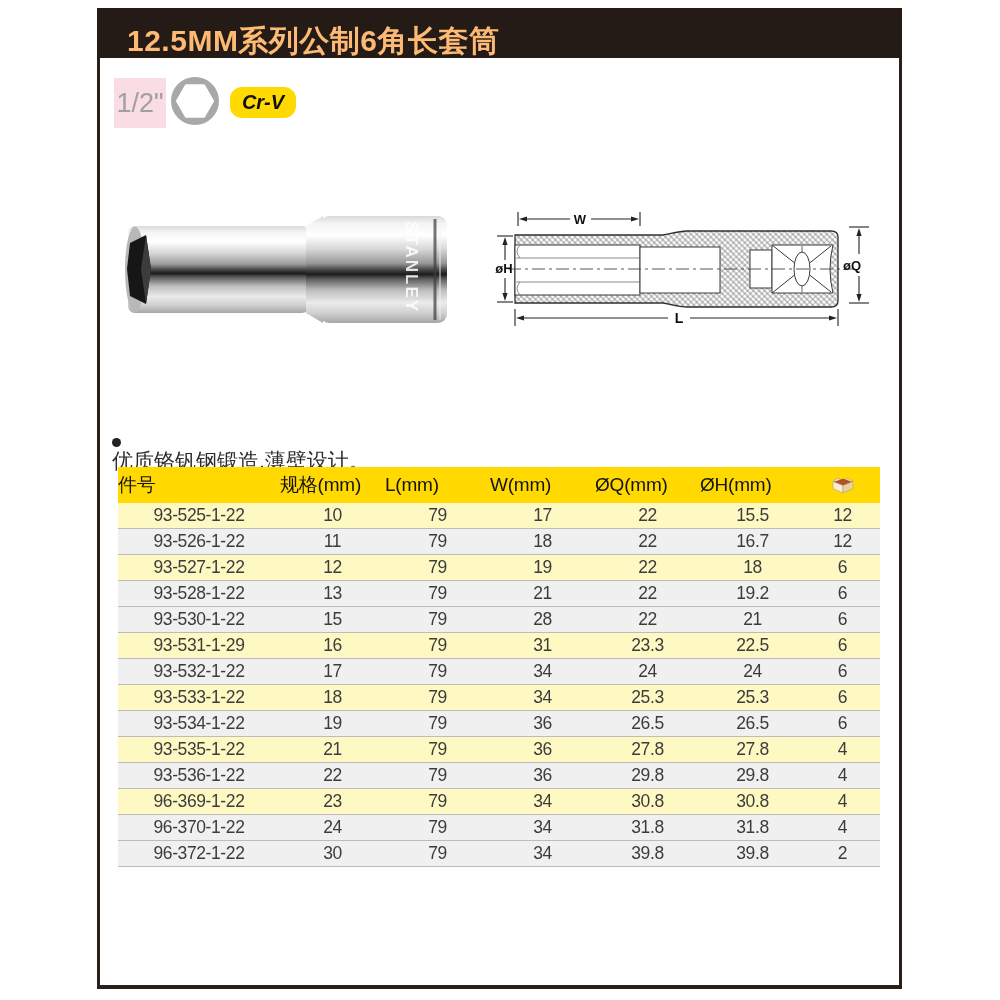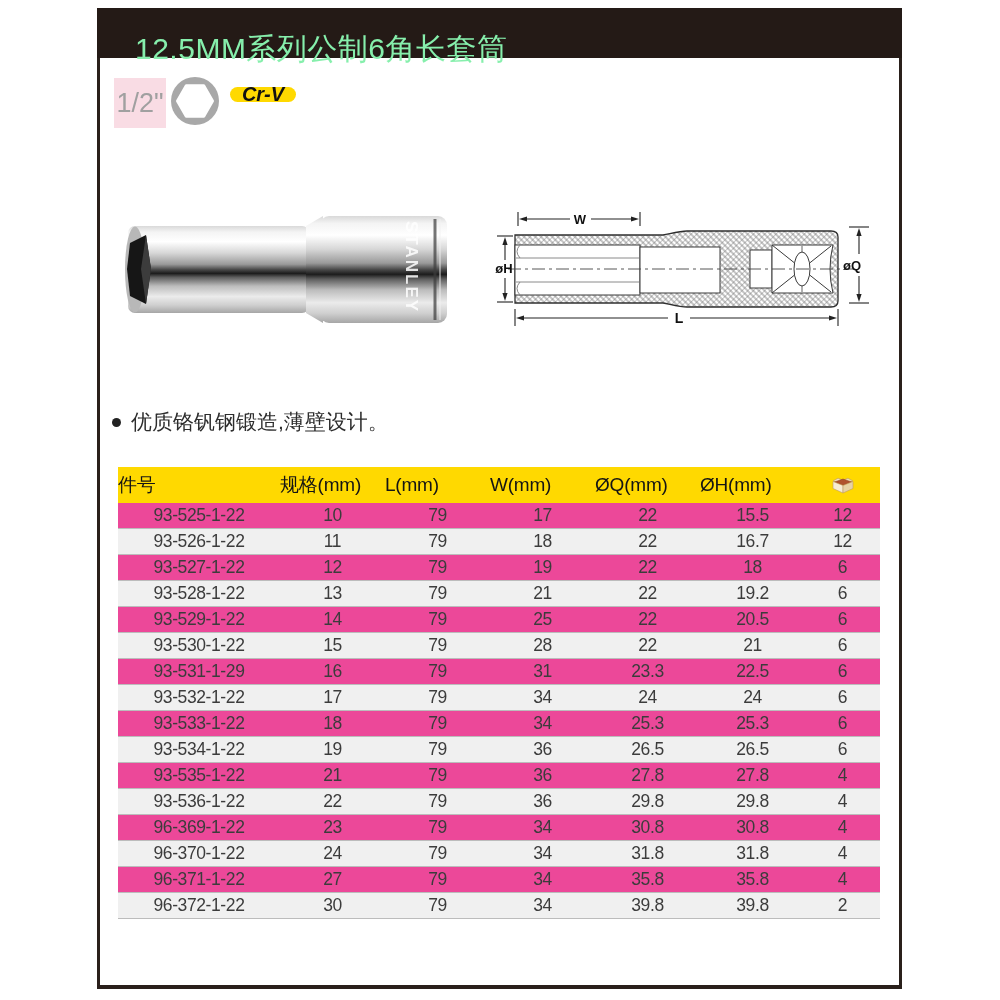--- a/index.html
+++ b/index.html
@@ -7,41 +7,41 @@
     position:relative;width:1000px;height:1000px;background:#fff;overflow:hidden;
     font-family:"Liberation Sans","DejaVu Sans",sans-serif;
   }
   
   .frame-left,.frame-right{position:absolute;top:8px;width:2.5px;height:981px;background:var(--frame-line,#2a201b);}
   .frame-left{left:97px;}
   .frame-right{left:899px;}
   .frame-bottom{position:absolute;left:97px;top:985px;width:805px;height:4px;background:var(--frame-line,#2a201b);}
   
   .title-bar{position:absolute;left:97px;top:8px;width:805px;height:50px;background:var(--title-bar-bg,#241a16);}
-  .title-bar h1{margin:16px;padding-left:22px;font-size:30px;font-weight:normal;color:#86efac;line-height:50px;letter-spacing:0.5px;}
+  .title-bar h1{margin:8px;padding-left:22px;font-size:30px;font-weight:bold;color:#fdba74;line-height:50px;letter-spacing:0.5px;}
   
   .pink-badge{position:absolute;left:114px;top:78px;width:52px;height:50px;background:var(--pink-badge-bg,#f9dce4);
     display:flex;align-items:center;justify-content:center;font-size:27px;color:#a0a0a0;}
   .hex-icon{position:absolute;left:169px;top:75px;width:52px;height:52px;}
-  .crv-badge{position:absolute;left:230px;top:87px;width:66px;height:15px;background:var(--accent-yellow,#ffd900);
+  .crv-badge{position:absolute;left:230px;top:87px;width:66px;height:31px;background:var(--accent-yellow,#ffd900);
     border-radius:12px;display:flex;align-items:center;justify-content:center;
     font-size:20px;font-weight:bold;font-style:italic;color:#111;text-align:center;}
   
   .product-photo{position:absolute;left:122px;top:203px;}
   .dimension-diagram{position:absolute;left:480px;top:190px;}
   
-  .feature{position:absolute;left:112px;top:408px;display:flex;align-items:center;font-size:21px;color:#2d2d2d;}
+  .feature{position:absolute;left:112px;top:438px;display:flex;font-size:21px;color:#2d2d2d;flex-direction:column;}
   .feature .dot{width:9px;height:9px;border-radius:50%;background:#222;margin-right:10px;flex:0 0 auto;}
   
   .spec-table{position:absolute;left:118px;top:467px;width:762px;border-collapse:collapse;table-layout:fixed;}
   .spec-table thead th{background:var(--accent-yellow,#ffd900);height:36px;font-size:19px;font-weight:normal;
     color:#141414;text-align:left;padding:0;letter-spacing:-0.2px;}
   .spec-table td{height:25px;font-size:17.5px;color:var(--cell-text,#3c3c3c);text-align:center;
     padding:0;letter-spacing:-0.4px;}
-  .spec-table tbody tr{border-bottom:1.5px solid var(--row-line,#bcbcbc);background:#ec4899;}
+  .spec-table tbody tr{border-bottom:1.5px solid var(--row-line,#bcbcbc);background:#fef9c3;}
   .spec-table tbody tr.alt{background:var(--alt-row-bg,#f0f0f0);}
   .pack-icon{display:block;margin:0 auto;}
   text{font-family:"Liberation Sans","DejaVu Sans",sans-serif;}
 </style>
 </head>
 <body>
 
 <div class="canvas">
 
   <div class="frame-left"></div>
@@ -224,29 +224,20 @@
         </tr>
         <tr class="alt">
           <td>93-528-1-22</td>
           <td>13</td>
           <td>79</td>
           <td>21</td>
           <td>22</td>
           <td>19.2</td>
           <td>6</td>
         </tr>
-        <tr>
-          <td>93-529-1-22</td>
-          <td>14</td>
-          <td>79</td>
-          <td>25</td>
-          <td>22</td>
-          <td>20.5</td>
-          <td>6</td>
-        </tr>
         <tr class="alt">
           <td>93-530-1-22</td>
           <td>15</td>
           <td>79</td>
           <td>28</td>
           <td>22</td>
           <td>21</td>
           <td>6</td>
         </tr>
         <tr>
@@ -314,29 +305,20 @@
         </tr>
         <tr class="alt">
           <td>96-370-1-22</td>
           <td>24</td>
           <td>79</td>
           <td>34</td>
           <td>31.8</td>
           <td>31.8</td>
           <td>4</td>
         </tr>
-        <tr>
-          <td>96-371-1-22</td>
-          <td>27</td>
-          <td>79</td>
-          <td>34</td>
-          <td>35.8</td>
-          <td>35.8</td>
-          <td>4</td>
-        </tr>
         <tr class="alt">
           <td>96-372-1-22</td>
           <td>30</td>
           <td>79</td>
           <td>34</td>
           <td>39.8</td>
           <td>39.8</td>
           <td>2</td>
         </tr>
       </tbody>

